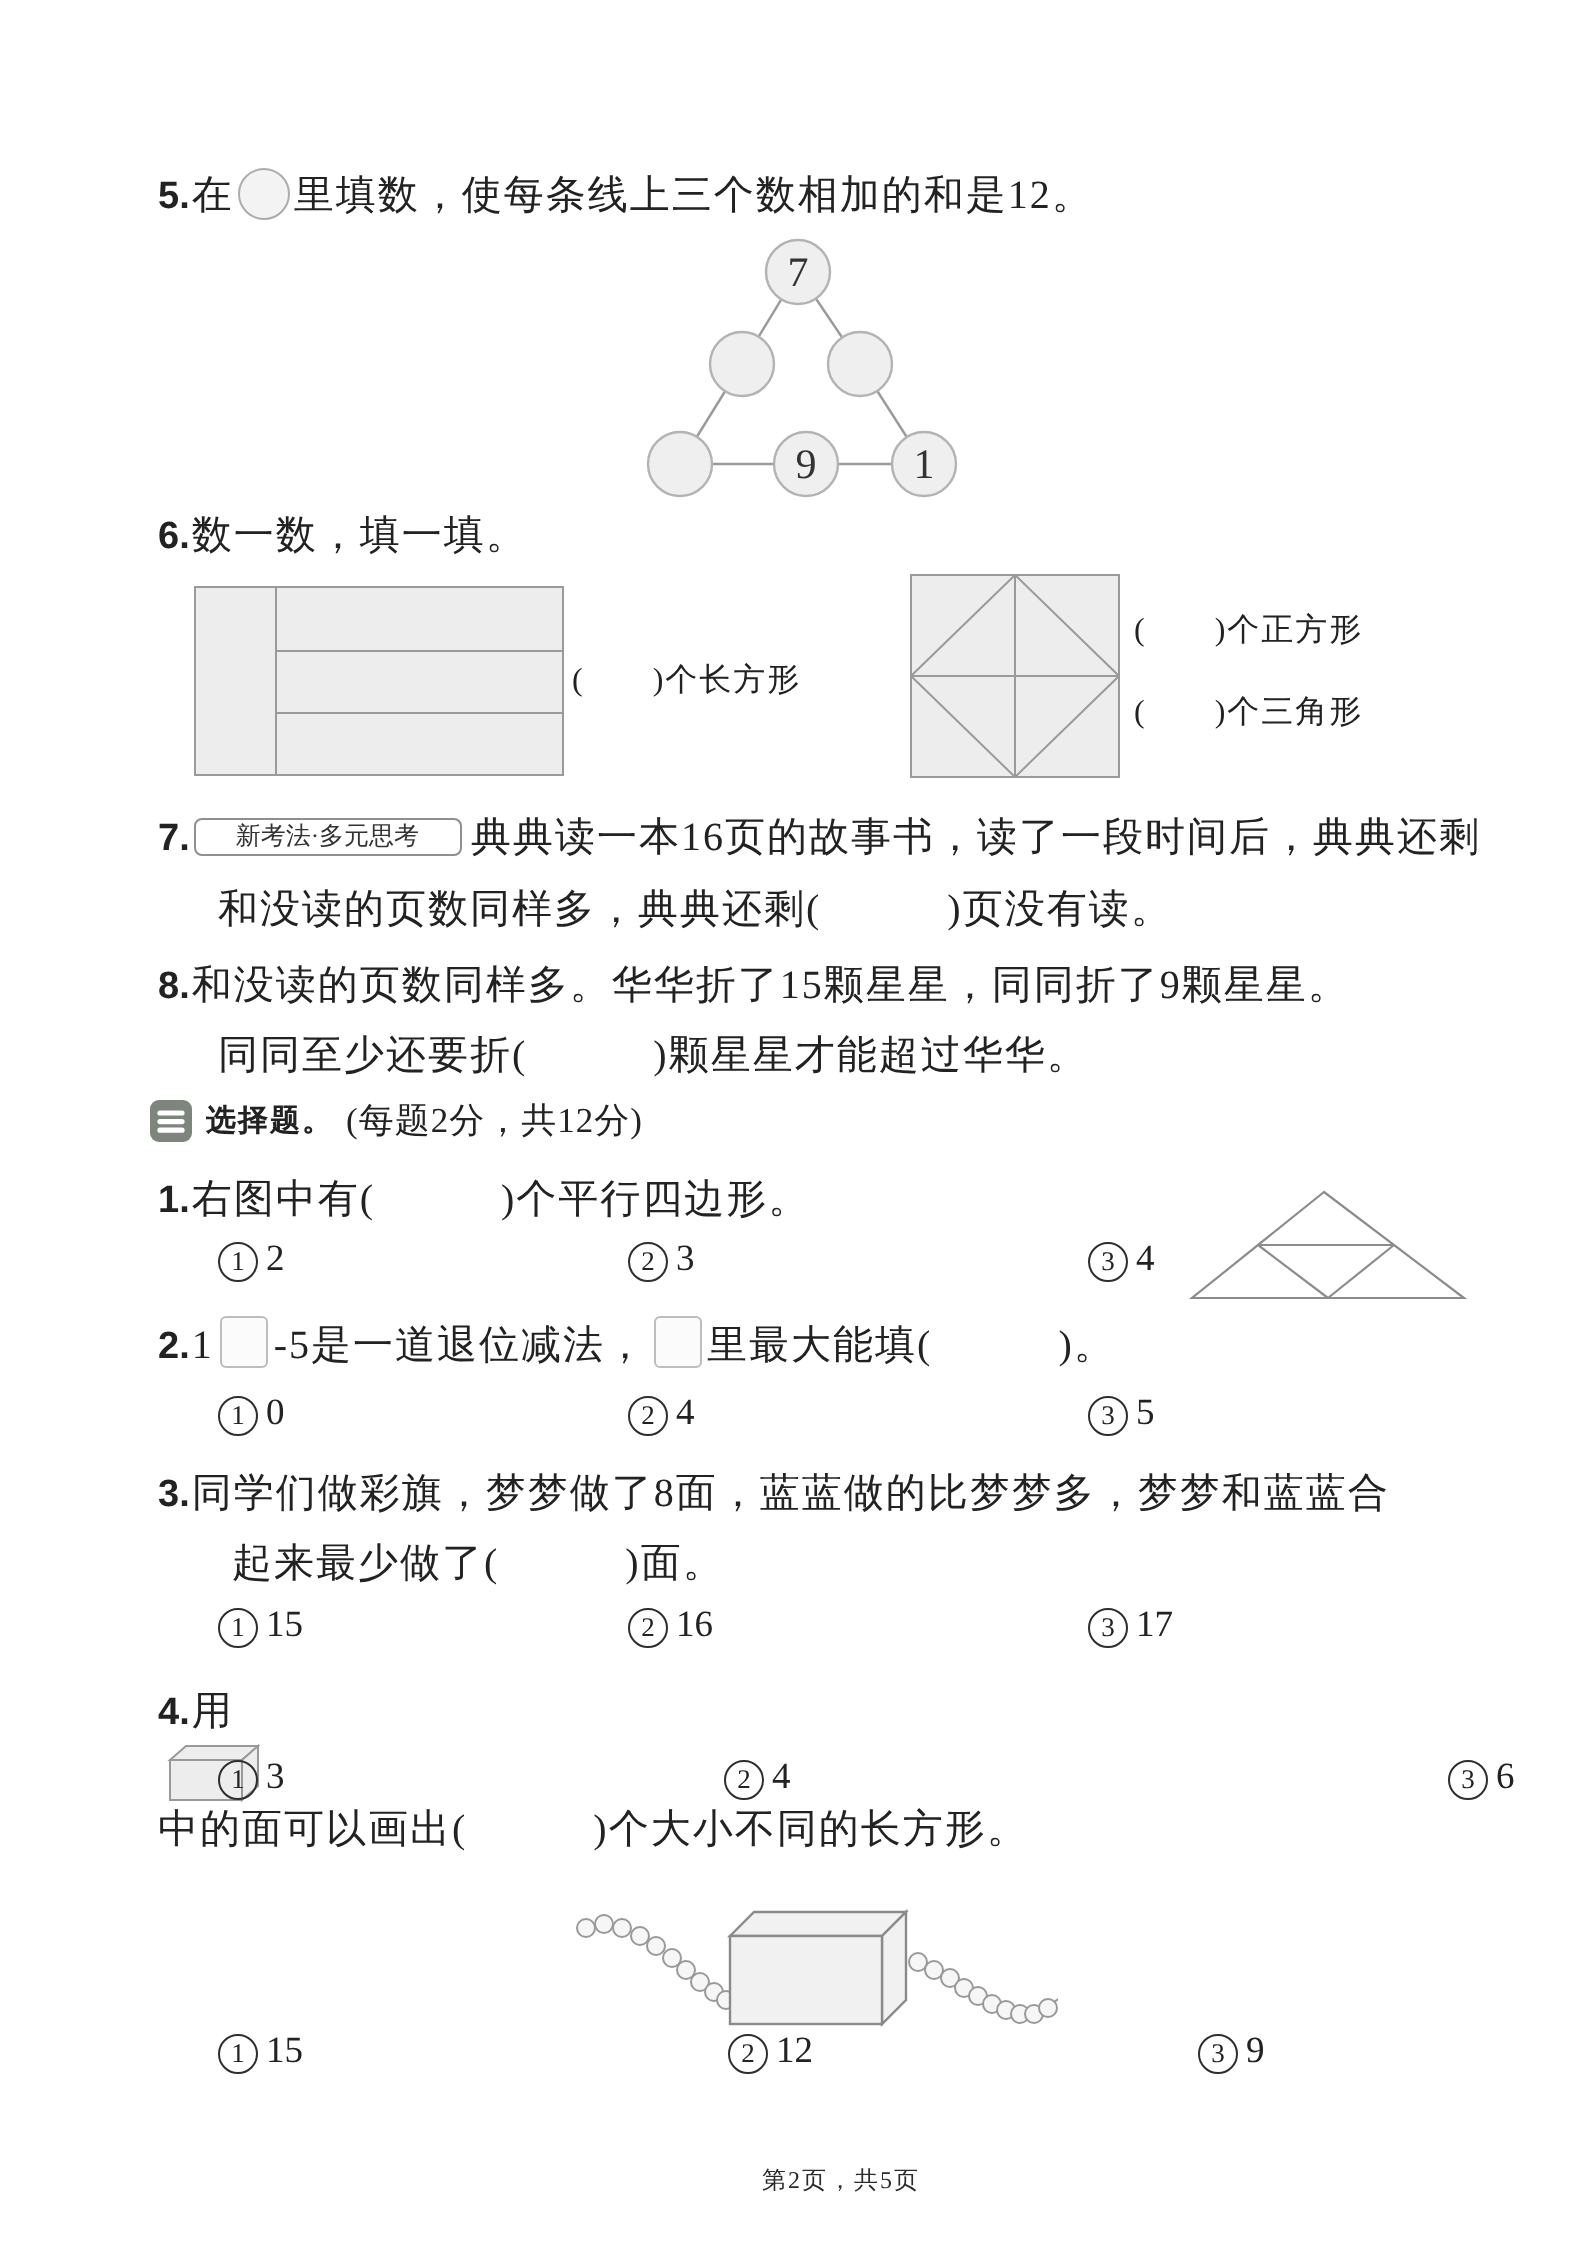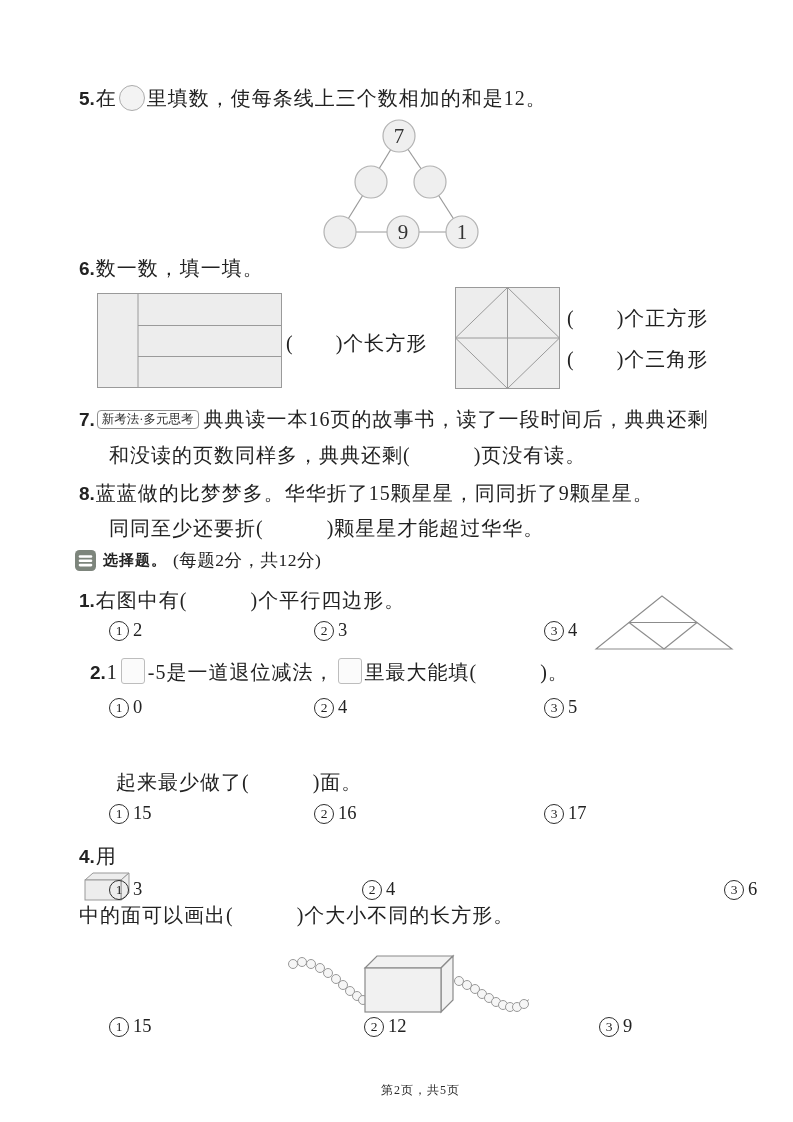--- a/index.html
+++ b/index.html
@@ -2,31 +2,31 @@
 <html><head>
 <meta charset="utf-8">
 <style>
   html,body{margin:0;padding:0;background:#fff;}
   #page{position:relative;width:793px;height:1122px;background:#ffffff;overflow:hidden;
         font-family:"Liberation Serif","DejaVu Serif",serif;color:#222;margin-left:24px;}
   .row{position:absolute;white-space:nowrap;font-size:20px;letter-spacing:1px;line-height:28px;}
   .qnum{font-family:"Liberation Sans","DejaVu Sans",sans-serif;font-weight:700;letter-spacing:0;
         font-size:19px;margin-right:1px;}
   .badge{display:inline-block;border:1px solid #8f8f8f;border-radius:4px;font-size:12.5px;
-         line-height:17px;padding:0 4px;letter-spacing:0;vertical-align:3px;color:#333;
+         line-height:17px;padding:0 20px;letter-spacing:0;vertical-align:3px;color:#333;
          margin:0 5px 0 1px;}
   .inline-circle{display:inline-block;width:24px;height:24px;border:1px solid #acacac;
          border-radius:50%;background:#f3f3f3;vertical-align:-6px;margin:0 2px;}
   .inline-box{display:inline-block;width:22px;height:24px;border:1px solid #bdbdbd;
          border-radius:3px;background:#fbfbfb;vertical-align:-5px;margin:0 3px;}
   .inline-ellipse{display:inline-block;width:17px;height:15px;border:1px solid #9a9a9a;
          border-radius:50%;background:#ececec;vertical-align:-2px;margin:0 2px;}
   .inline-cuboid{vertical-align:-7px;margin:0 3px;}
   .fig{position:absolute;}
-  .lbl{position:absolute;white-space:nowrap;font-size:20px;letter-spacing:1px;}
+  .lbl{position:absolute;white-space:nowrap;font-size:16px;letter-spacing:1px;}
   .sec-head{position:absolute;display:flex;align-items:center;gap:6px;}
   .sec-title{font-size:15px;font-weight:700;letter-spacing:1px;}
   .sec-sub{font-size:17.5px;letter-spacing:0.5px;}
   .optrow{position:absolute;left:0;width:793px;height:30px;}
   .opt{position:absolute;top:0;display:flex;align-items:center;gap:4px;}
   .onum{width:18px;height:18px;border:1.2px solid #2e2e2e;border-radius:50%;font-size:13.5px;
         line-height:18px;text-align:center;letter-spacing:0;flex:0 0 auto;}
   .oval{font-size:18.5px;letter-spacing:0;}
   .footer{position:absolute;left:0;width:793px;text-align:center;font-size:12px;
           letter-spacing:1px;color:#2b2b2b;}
@@ -89,21 +89,21 @@
   <div class="lbl" style="left:543px;top:346px;">(　　)个三角形</div>
 
   <div class="row" style="left:55px;top:405px;">
     <span class="qnum">7.</span><span class="badge">新考法·多元思考</span><span>典典读一本16页的故事书，读了一段时间后，典典还剩</span>
   </div>
   <div class="row" style="left:85px;top:441px;">
     <span>和没读的页数同样多，典典还剩(　　　)页没有读。</span>
   </div>
 
   <div class="row" style="left:55px;top:479px;">
-    <span class="qnum">8.</span><span>蓝蓝做的比梦梦多。华华折了15颗星星，同同折了9颗星星。</span>
+    <span class="qnum">8.</span><span>和没读的页数同样多。华华折了15颗星星，同同折了9颗星星。</span>
   </div>
   <div class="row" style="left:85px;top:514px;">
     <span>同同至少还要折(　　　)颗星星才能超过华华。</span>
   </div>
 
   <div class="sec-head" style="left:50px;top:548px;">
     <svg width="23" height="23" viewBox="0 0 23 23">
       <rect x="1" y="1" width="21" height="21" rx="4.5" fill="#7d857c"></rect>
       <g stroke="#ffffff" stroke-width="2.6" stroke-linecap="round">
         <line x1="6" y1="7.5" x2="17" y2="7.5"></line>
@@ -134,38 +134,41 @@
     <span class="opt" style="left:290px;">
       <span class="onum">2</span>
       <span class="oval">3</span>
     </span>
     <span class="opt" style="left:520px;">
       <span class="onum">3</span>
       <span class="oval">4</span>
     </span>
   </div>
 
-  <div class="row" style="left:66px;top:658px;">
+  <div class="row" style="left:55px;top:658px;">
     <span class="qnum">2.</span><span>1</span><span class="inline-box"></span><span>-5是一道退位减法，</span><span class="inline-box"></span><span>里最大能填(　　　)。</span>
   </div>
   <div class="optrow" style="top:697px;">
     <span class="opt" style="left:85px;">
       <span class="onum">1</span>
       <span class="oval">0</span>
     </span>
     <span class="opt" style="left:290px;">
       <span class="onum">2</span>
       <span class="oval">4</span>
     </span>
     <span class="opt" style="left:520px;">
       <span class="onum">3</span>
       <span class="oval">5</span>
     </span>
   </div>
 
+  <div class="row" style="left:55px;top:733px;">
+    <span class="qnum">3.</span><span>同学们做彩旗，梦梦做了8面，蓝蓝做的比梦梦多，梦梦和蓝蓝合</span>
+  </div>
   <div class="row" style="left:92px;top:768px;">
     <span>起来最少做了(　　　)面。</span>
   </div>
   <div class="optrow" style="top:803px;">
     <span class="opt" style="left:85px;">
       <span class="onum">1</span>
       <span class="oval">15</span>
     </span>
     <span class="opt" style="left:290px;">
       <span class="onum">2</span>

